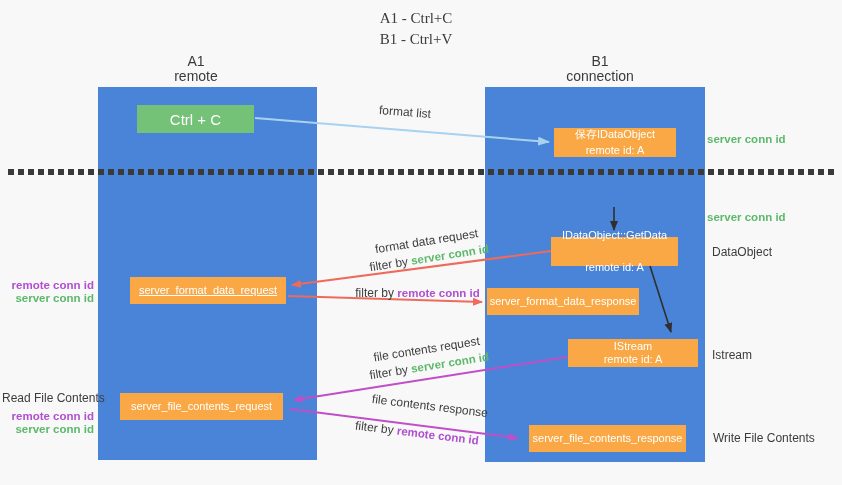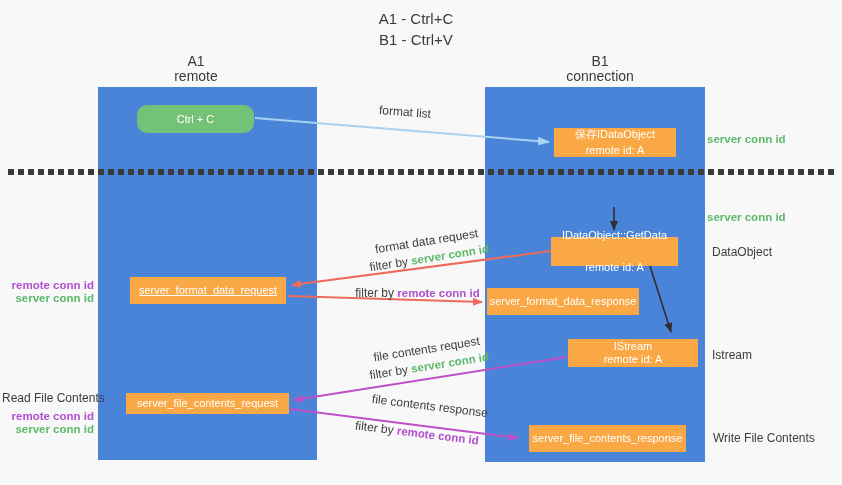--- a/index.html
+++ b/index.html
@@ -1,27 +1,27 @@
 <!DOCTYPE html>
 <html><head>
 <meta charset="utf-8">
 <style>
   html,body{margin:0;padding:0;}
   body{font-family:"Liberation Sans",sans-serif;background:#e9e9e9;}
   .canvas{position:relative;width:842px;height:485px;background:#f8f8f8;overflow:hidden;
           font-family:"Liberation Sans",sans-serif;color:#3c3c3c;}
   .abs{position:absolute;}
-  .title{left:306px;top:8px;width:220px;text-align:center;font-size:15px;line-height:21px;color:#3b3b3b;z-index:6;}
+  .title{left:306px;top:8px;width:220px;text-align:center;font-size:15px;line-height:21px;color:#3b3b3b;z-index:6;font-family:Liberation Serif, serif;}
   .colhdr{top:54px;width:104px;text-align:center;font-size:14px;line-height:15px;color:#3b3b3b;z-index:6;}
   .col{background:#4a84d8;z-index:1;}
   .dotted{left:8px;top:169px;width:828px;height:6px;z-index:5;
           background:repeating-linear-gradient(90deg,#3a3a3a 0 6px,transparent 6px 10px);}
   .node{z-index:4;display:flex;flex-direction:column;align-items:center;justify-content:center;
         color:#ffffff;text-align:center;}
-  .green{background:#74c178;font-size:11px;border-radius:10px;}
+  .green{background:#74c178;font-size:15px;}
   .orange{background:#f9a845;font-size:11px;line-height:13px;}
   .sidelabel{font-size:12px;color:#3c3c3c;z-index:6;white-space:nowrap;}
   .greentxt{color:#5cb96a;font-weight:bold;font-size:11.5px;}
   .purpletxt{color:#b14fd0;font-weight:bold;font-size:11.5px;}
   .alabel{font-size:12px;color:#3e3e3e;z-index:6;text-align:center;white-space:nowrap;}
   .rot-neg{transform:rotate(-9deg);}
   .rot-pos{transform:rotate(7deg);}
   .rot-blue{transform:rotate(4.5deg);}
   svg.overlay{position:absolute;left:0;top:0;z-index:5;pointer-events:none;}
   .rightblock{text-align:right;}
@@ -95,21 +95,21 @@
 
   <div class="abs node orange" style="left:487px;top:288px;width:152px;height:27px;">
     <span>server_format_data_response</span>
   </div>
 
   <div class="abs node orange" style="left:568px;top:339px;width:130px;height:28px;">
     <span>IStream</span>
     <span>remote id: A</span>
   </div>
 
-  <div class="abs node orange" style="left:126px;top:393px;width:163px;height:21px;">
+  <div class="abs node orange" style="left:120px;top:393px;width:163px;height:27px;">
     <span>server_file_contents_request</span>
   </div>
 
   <div class="abs node orange" style="left:529px;top:425px;width:157px;height:27px;">
     <span>server_file_contents_response</span>
   </div>
 
   <div class="abs greentxt" style="left:707px;top:133px;">server conn id</div>
   <div class="abs greentxt" style="left:707px;top:211px;">server conn id</div>
   <div class="abs sidelabel" style="left:712px;top:245px;">DataObject</div>

